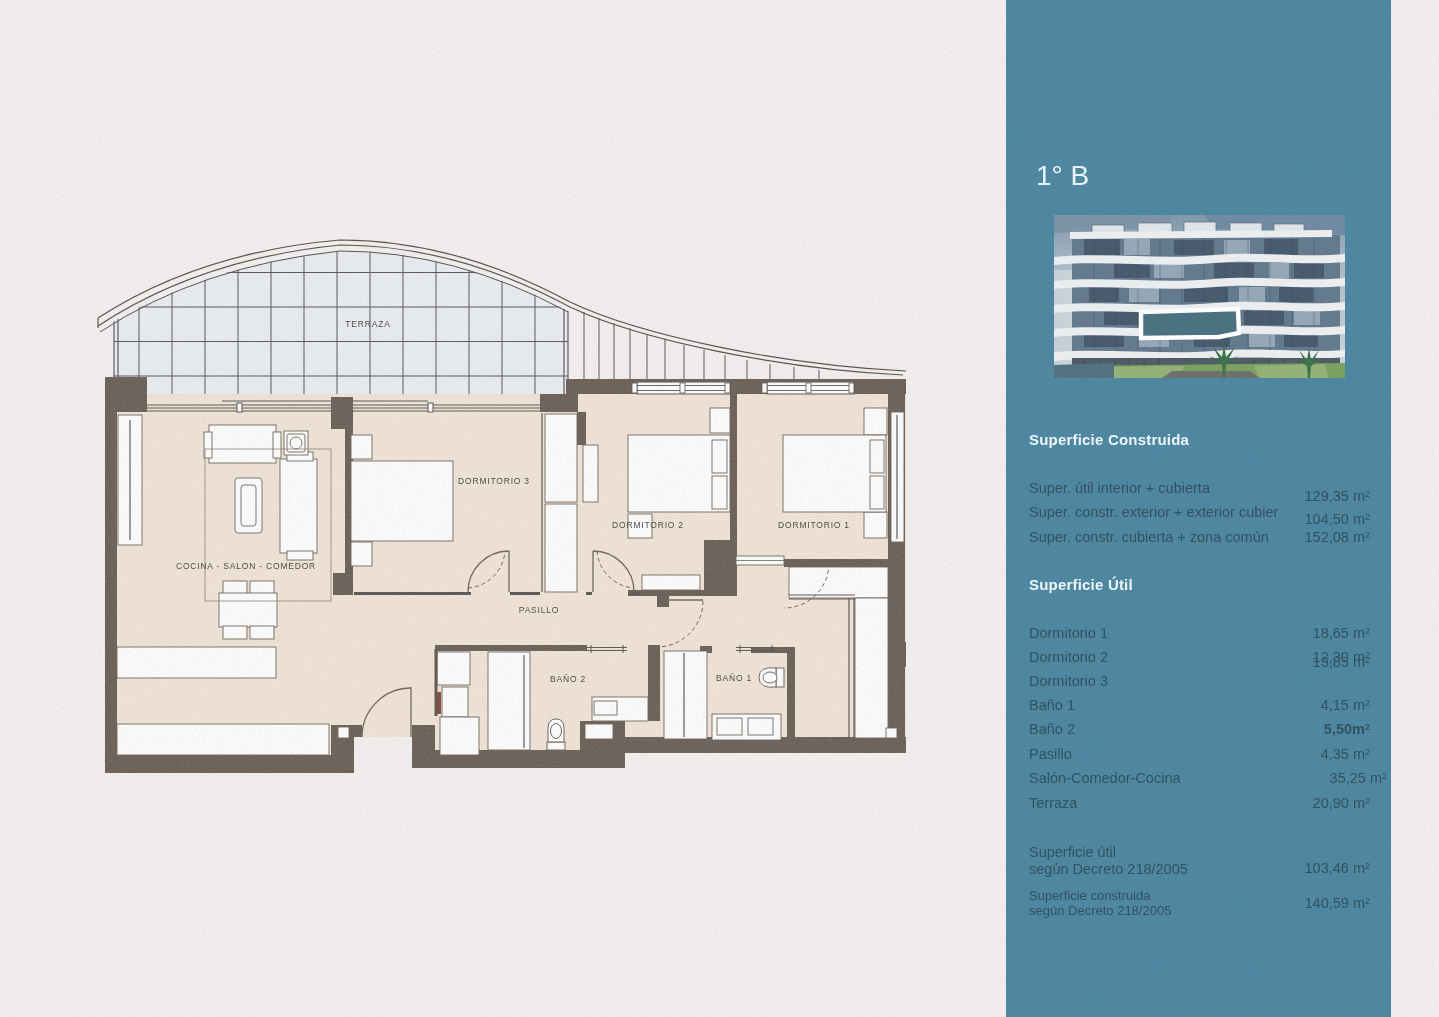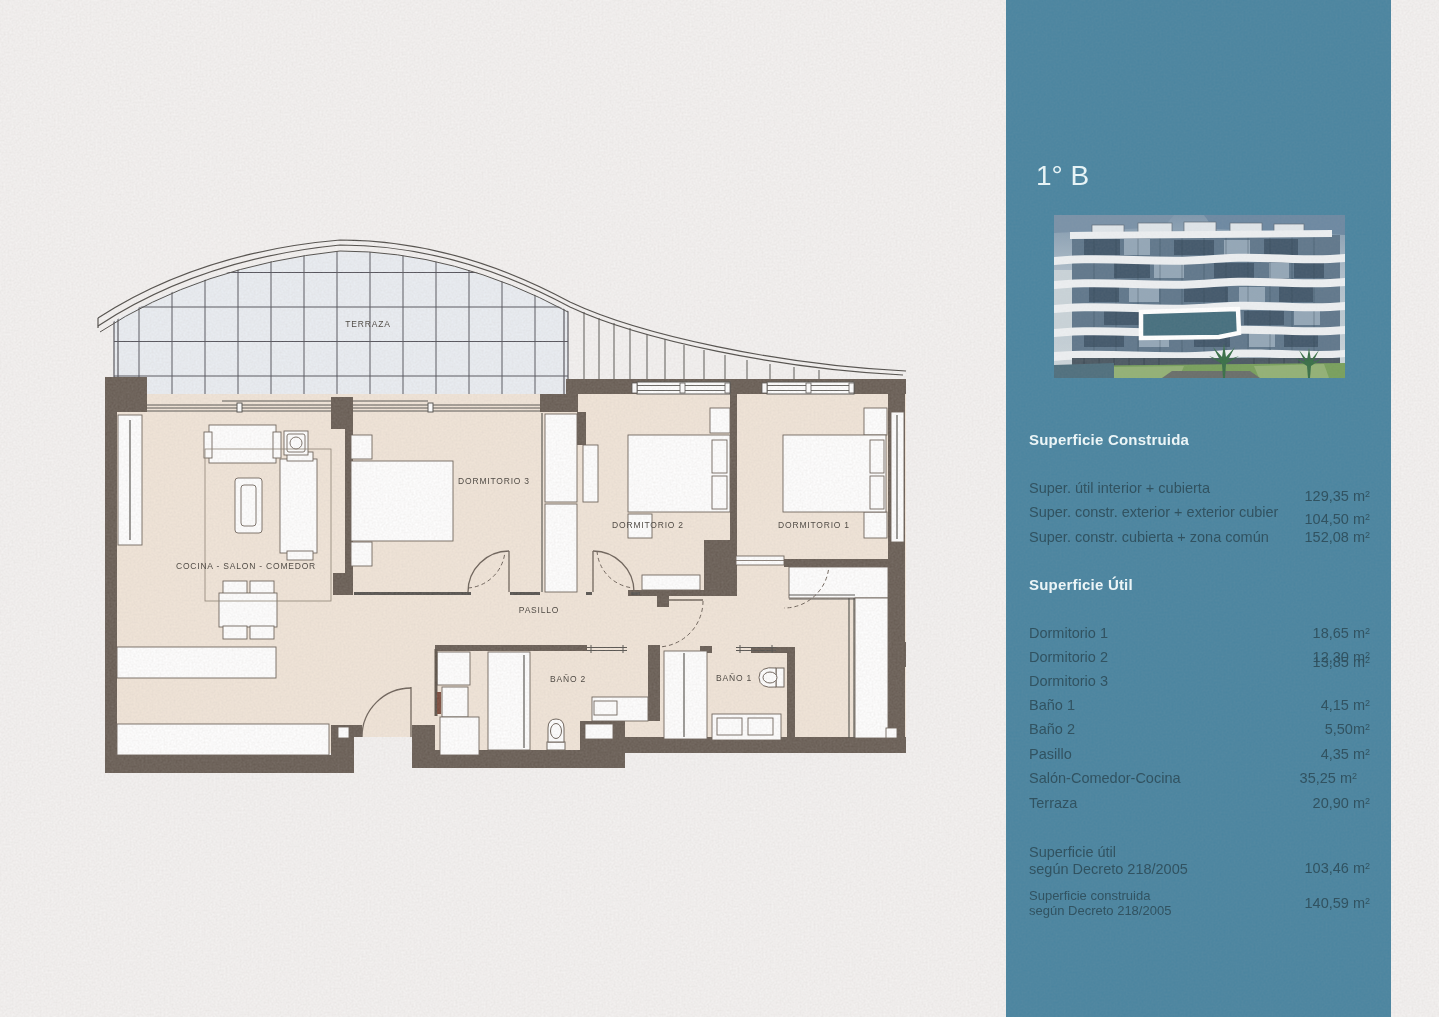--- a/index.html
+++ b/index.html
@@ -145,25 +145,25 @@
 <div class="sbw" style="left:1029px;top:576px;">Superficie Útil</div>
 <div class="sb" style="left:1029px;top:625px;">Dormitorio 1</div>
 <div class="val" style="right:69px;top:625px;">18,65 m<span style="font-size:9px;vertical-align:4px;">2</span></div>
 <div class="sb" style="left:1029px;top:649px;">Dormitorio 2</div>
 <div class="val" style="right:69px;top:649px;">12,30 m<span style="font-size:9px;vertical-align:4px;">2</span></div>
 <div class="sb" style="left:1029px;top:673px;">Dormitorio 3</div>
 <div class="val" style="right:69px;top:654px;margin-left:48px;">13,85 m<span style="font-size:9px;vertical-align:4px;">2</span></div>
 <div class="sb" style="left:1029px;top:697px;">Baño 1</div>
 <div class="val" style="right:69px;top:697px;">4,15 m<span style="font-size:9px;vertical-align:4px;">2</span></div>
 <div class="sb" style="left:1029px;top:721px;">Baño 2</div>
-<div class="val" style="right:69px;top:721px;">5,50m<span style="font-size:9px;vertical-align:4px;">2</span></div>
+<div class="val" style="right:69px;top:721px;font-weight:bold;">5,50m<span style="font-size:9px;vertical-align:4px;">2</span></div>
 <div class="sb" style="left:1029px;top:746px;">Pasillo</div>
 <div class="val" style="right:69px;top:746px;">4,35 m<span style="font-size:9px;vertical-align:4px;">2</span></div>
 <div class="sb" style="left:1029px;top:770px;">Salón-Comedor-Cocina</div>
-<div class="val" style="right:82px;top:770px;">35,25 m<span style="font-size:9px;vertical-align:4px;">2</span></div>
+<div class="val" style="right:52px;top:770px;">35,25 m<span style="font-size:9px;vertical-align:4px;">2</span></div>
 <div class="sb" style="left:1029px;top:795px;">Terraza</div>
 <div class="val" style="right:69px;top:795px;">20,90 m<span style="font-size:9px;vertical-align:4px;">2</span></div>
 <div class="sb" style="left:1029px;top:844px;line-height:17px;">Superficie útil<br>según Decreto 218/2005</div>
 <div class="val" style="right:69px;top:860px;">103,46 m<span style="font-size:9px;vertical-align:4px;">2</span></div>
 <div class="sb" style="left:1029px;top:888px;line-height:15px;font-size:13px;">Superficie construida<br>según Decreto 218/2005</div>
 <div class="val" style="right:69px;top:895px;">140,59 m<span style="font-size:9px;vertical-align:4px;">2</span></div>
 <svg id="plan" style="position:absolute;left:0;top:0;" width="1006" height="1017" viewBox="0 0 1006 1017">
 <defs>
  <clipPath id="arcclip">
    <path d="M98,331 Q200,265 340,251 Q455,251 570,312 C640,345 780,375 906,381 L906,420 L98,420 Z"></path>

